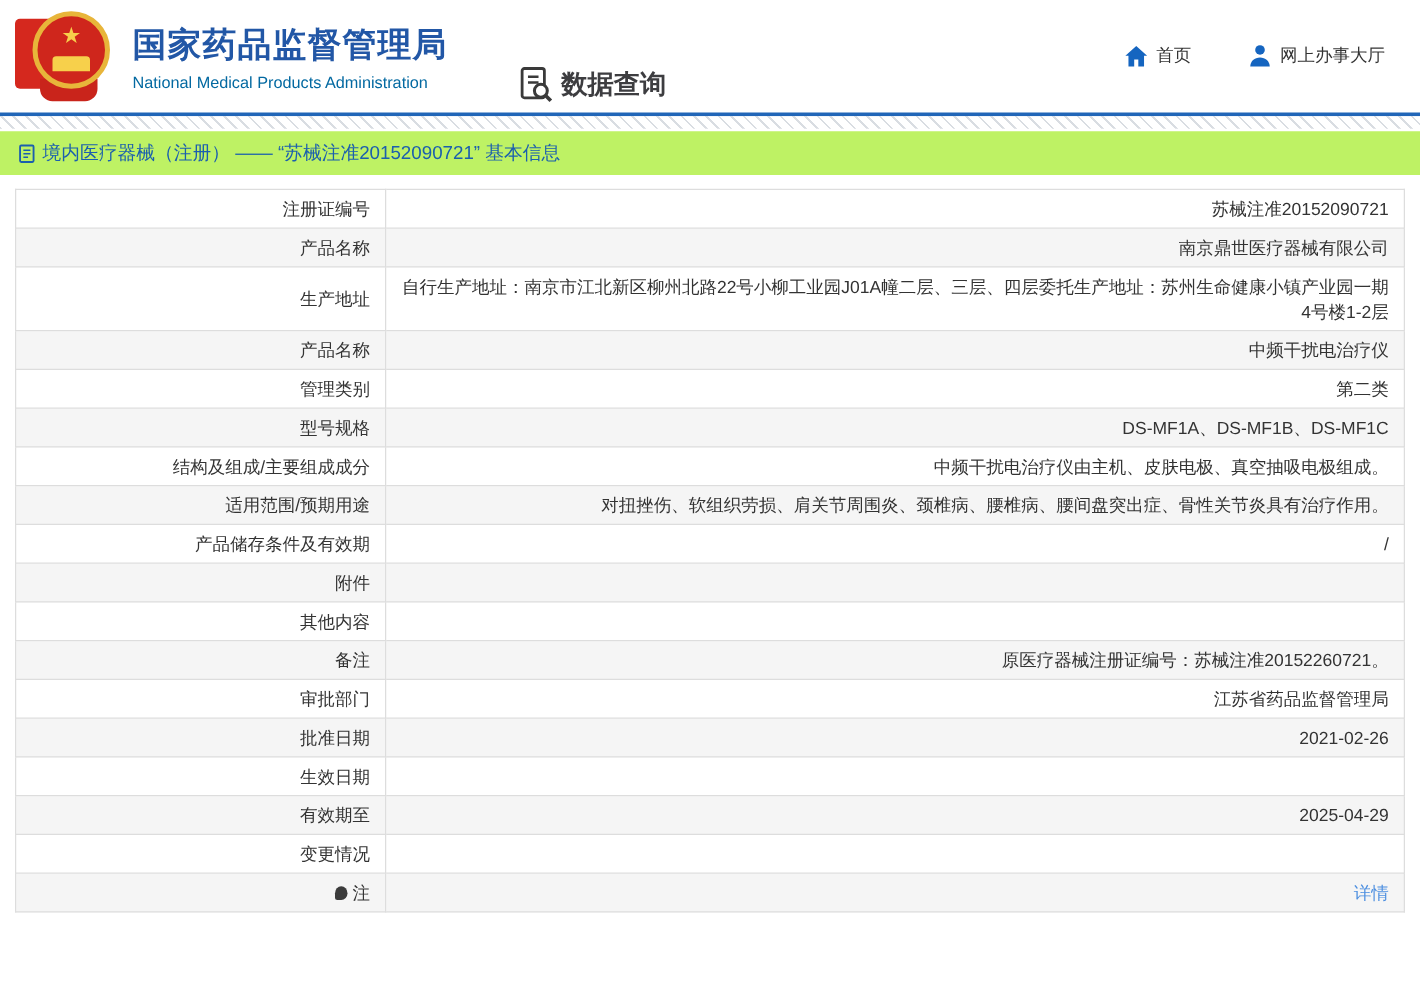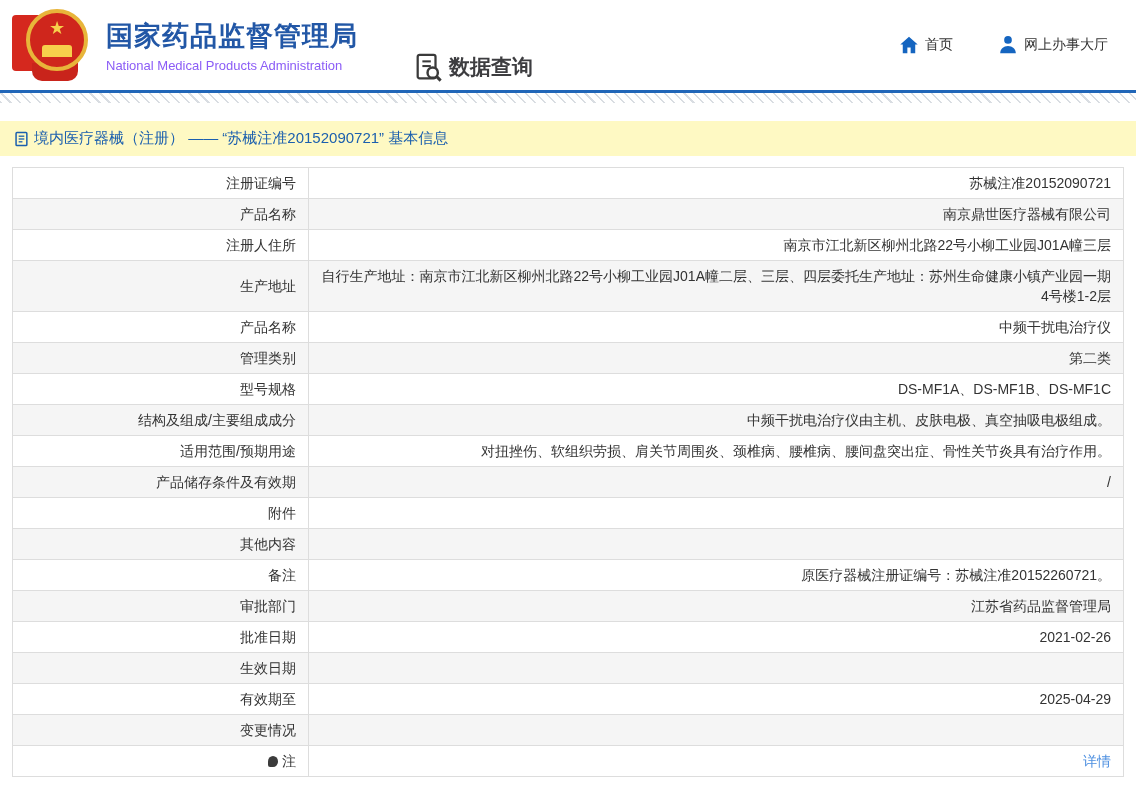--- a/index.html
+++ b/index.html
@@ -32,38 +32,38 @@
   }
   .emblem .star {
     position:absolute; left:50%; top:6px; transform:translateX(-50%);
     color:#f7d04b; font-size:18px; line-height:1;
   }
   .emblem .gate {
     position:absolute; left:50%; bottom:10px; transform:translateX(-50%);
     width:30px; height:12px; background:#f7d04b; border-radius:3px 3px 0 0;
   }
   .brand-cn { font-size:27px; font-weight:bold; color:#2257a6; letter-spacing:1px; }
-  .brand-en { font-size:13px; color:#8b5cf6; margin-top:4px; }
+  .brand-en { font-size:13px; color:#0369a1; margin-top:4px; }
   .section-title {
     display:flex; align-items:center; gap:6px; margin-left:55px;
     font-size:21px; font-weight:600; color:#3d3d40; cursor:pointer;margin-top:43px;
   }
   .top-nav { margin-left:auto; display:flex; gap:44px; }
   .nav-item {
     display:flex; flex-direction:row; align-items:center; gap:5px;
     font-size:14px; color:#333; cursor:pointer; min-width:40px;
   }
   
   .stripe-band {
     height:10px;
     background:repeating-linear-gradient(45deg,#d9dde2 0 1.5px,#ffffff 1.5px 7px);
   }
   
   .breadcrumb {
-    margin-top:18px; height:35px; background:#fef9c3;
+    margin-top:2px; height:35px; background:#bef264;
     display:flex; align-items:center; padding:0 14px;
     font-size:15px; color:#1b5fae;
   }
   .bc-icon { display:inline-flex; margin-right:5px; }
   
   .info-table {
     width:1112px; margin:11px 20px 0 12px;
     border-collapse:collapse; border:1px solid #c9c9c9;
     font-size:14px; table-layout:fixed;
   }
@@ -162,26 +162,20 @@
     <td class="value-cell">苏械注准20152090721</td>
   </tr>
 
   <tr>
     <td class="label-cell">
       <span>产品名称</span>
     </td>
     <td class="value-cell">南京鼎世医疗器械有限公司</td>
   </tr>
 
-  <tr>
-    <td class="label-cell">
-      <span>注册人住所</span>
-    </td>
-    <td class="value-cell">南京市江北新区柳州北路22号小柳工业园J01A幢三层</td>
-  </tr>
 
   <tr>
     <td class="label-cell">
       <span>生产地址</span>
     </td>
     <td class="value-cell">自行生产地址：南京市江北新区柳州北路22号小柳工业园J01A幢二层、三层、四层委托生产地址：苏州生命健康小镇产业园一期4号楼1-2层</td>
   </tr>
 
   <tr>
     <td class="label-cell">

